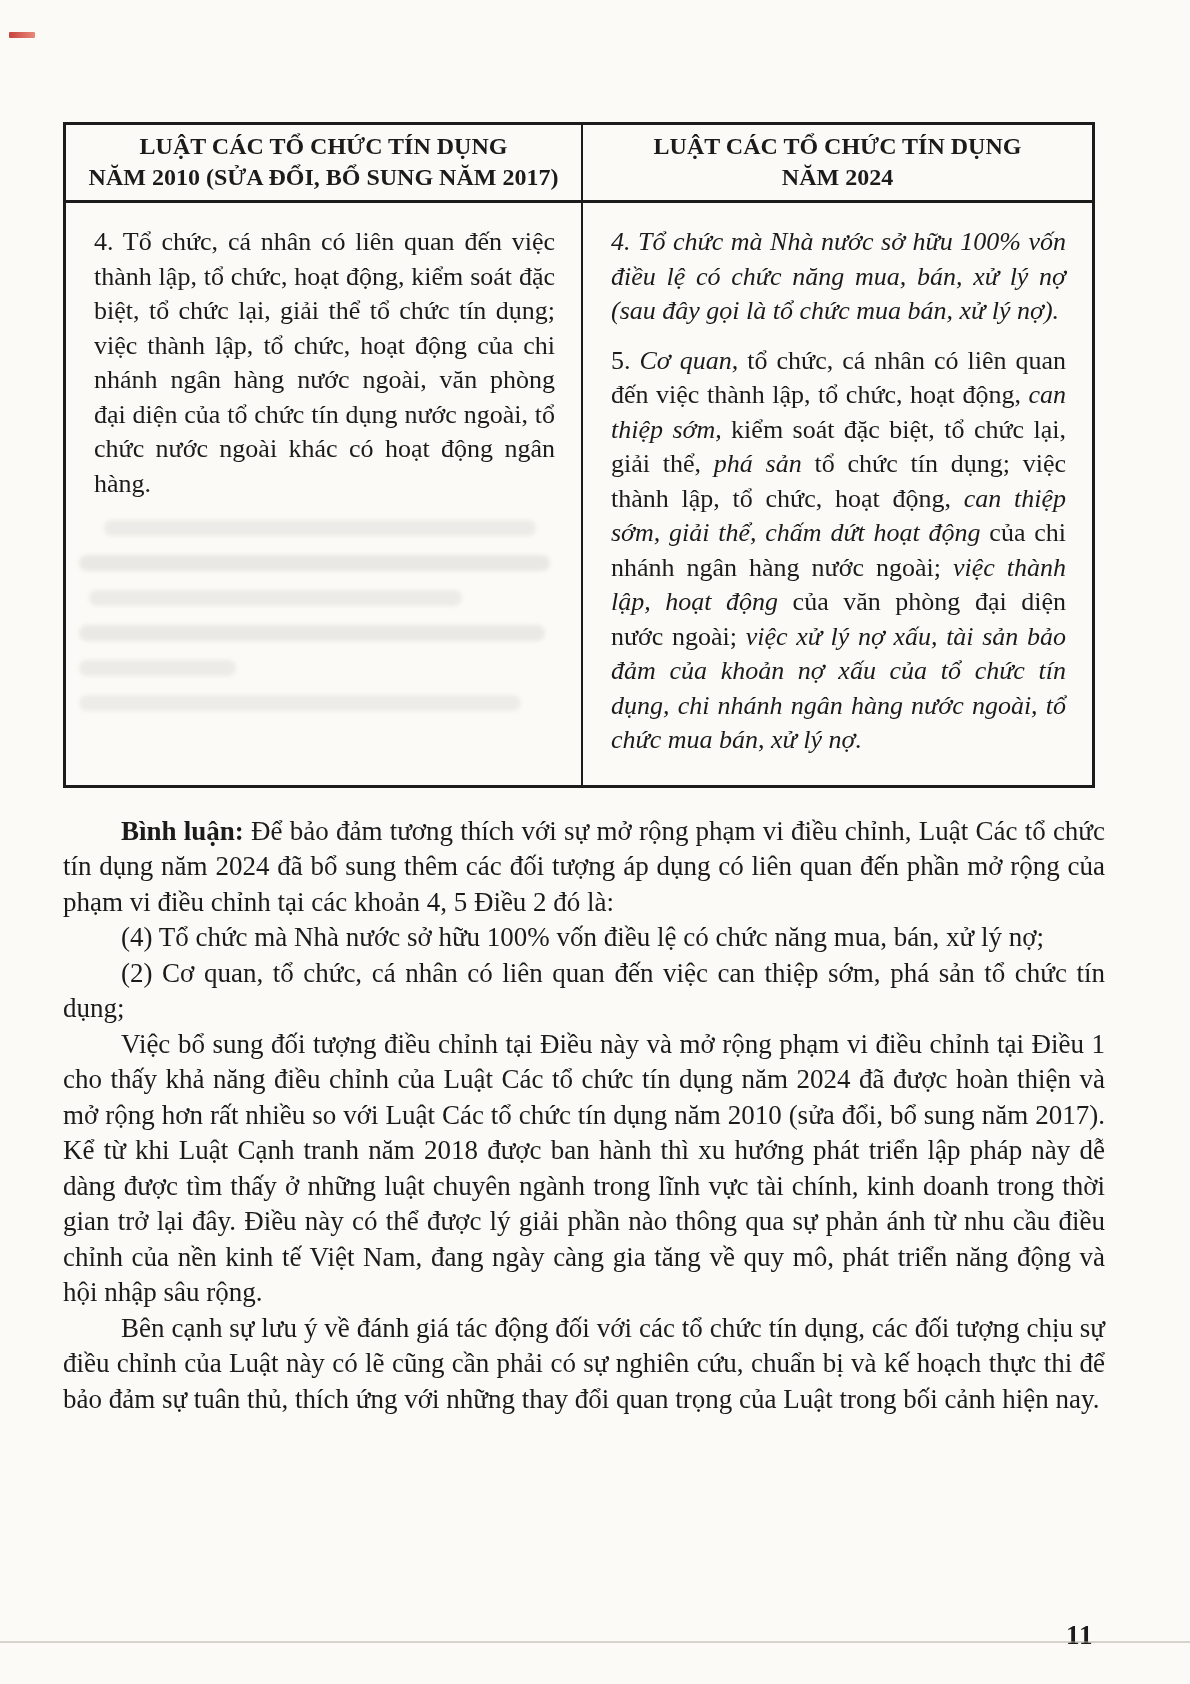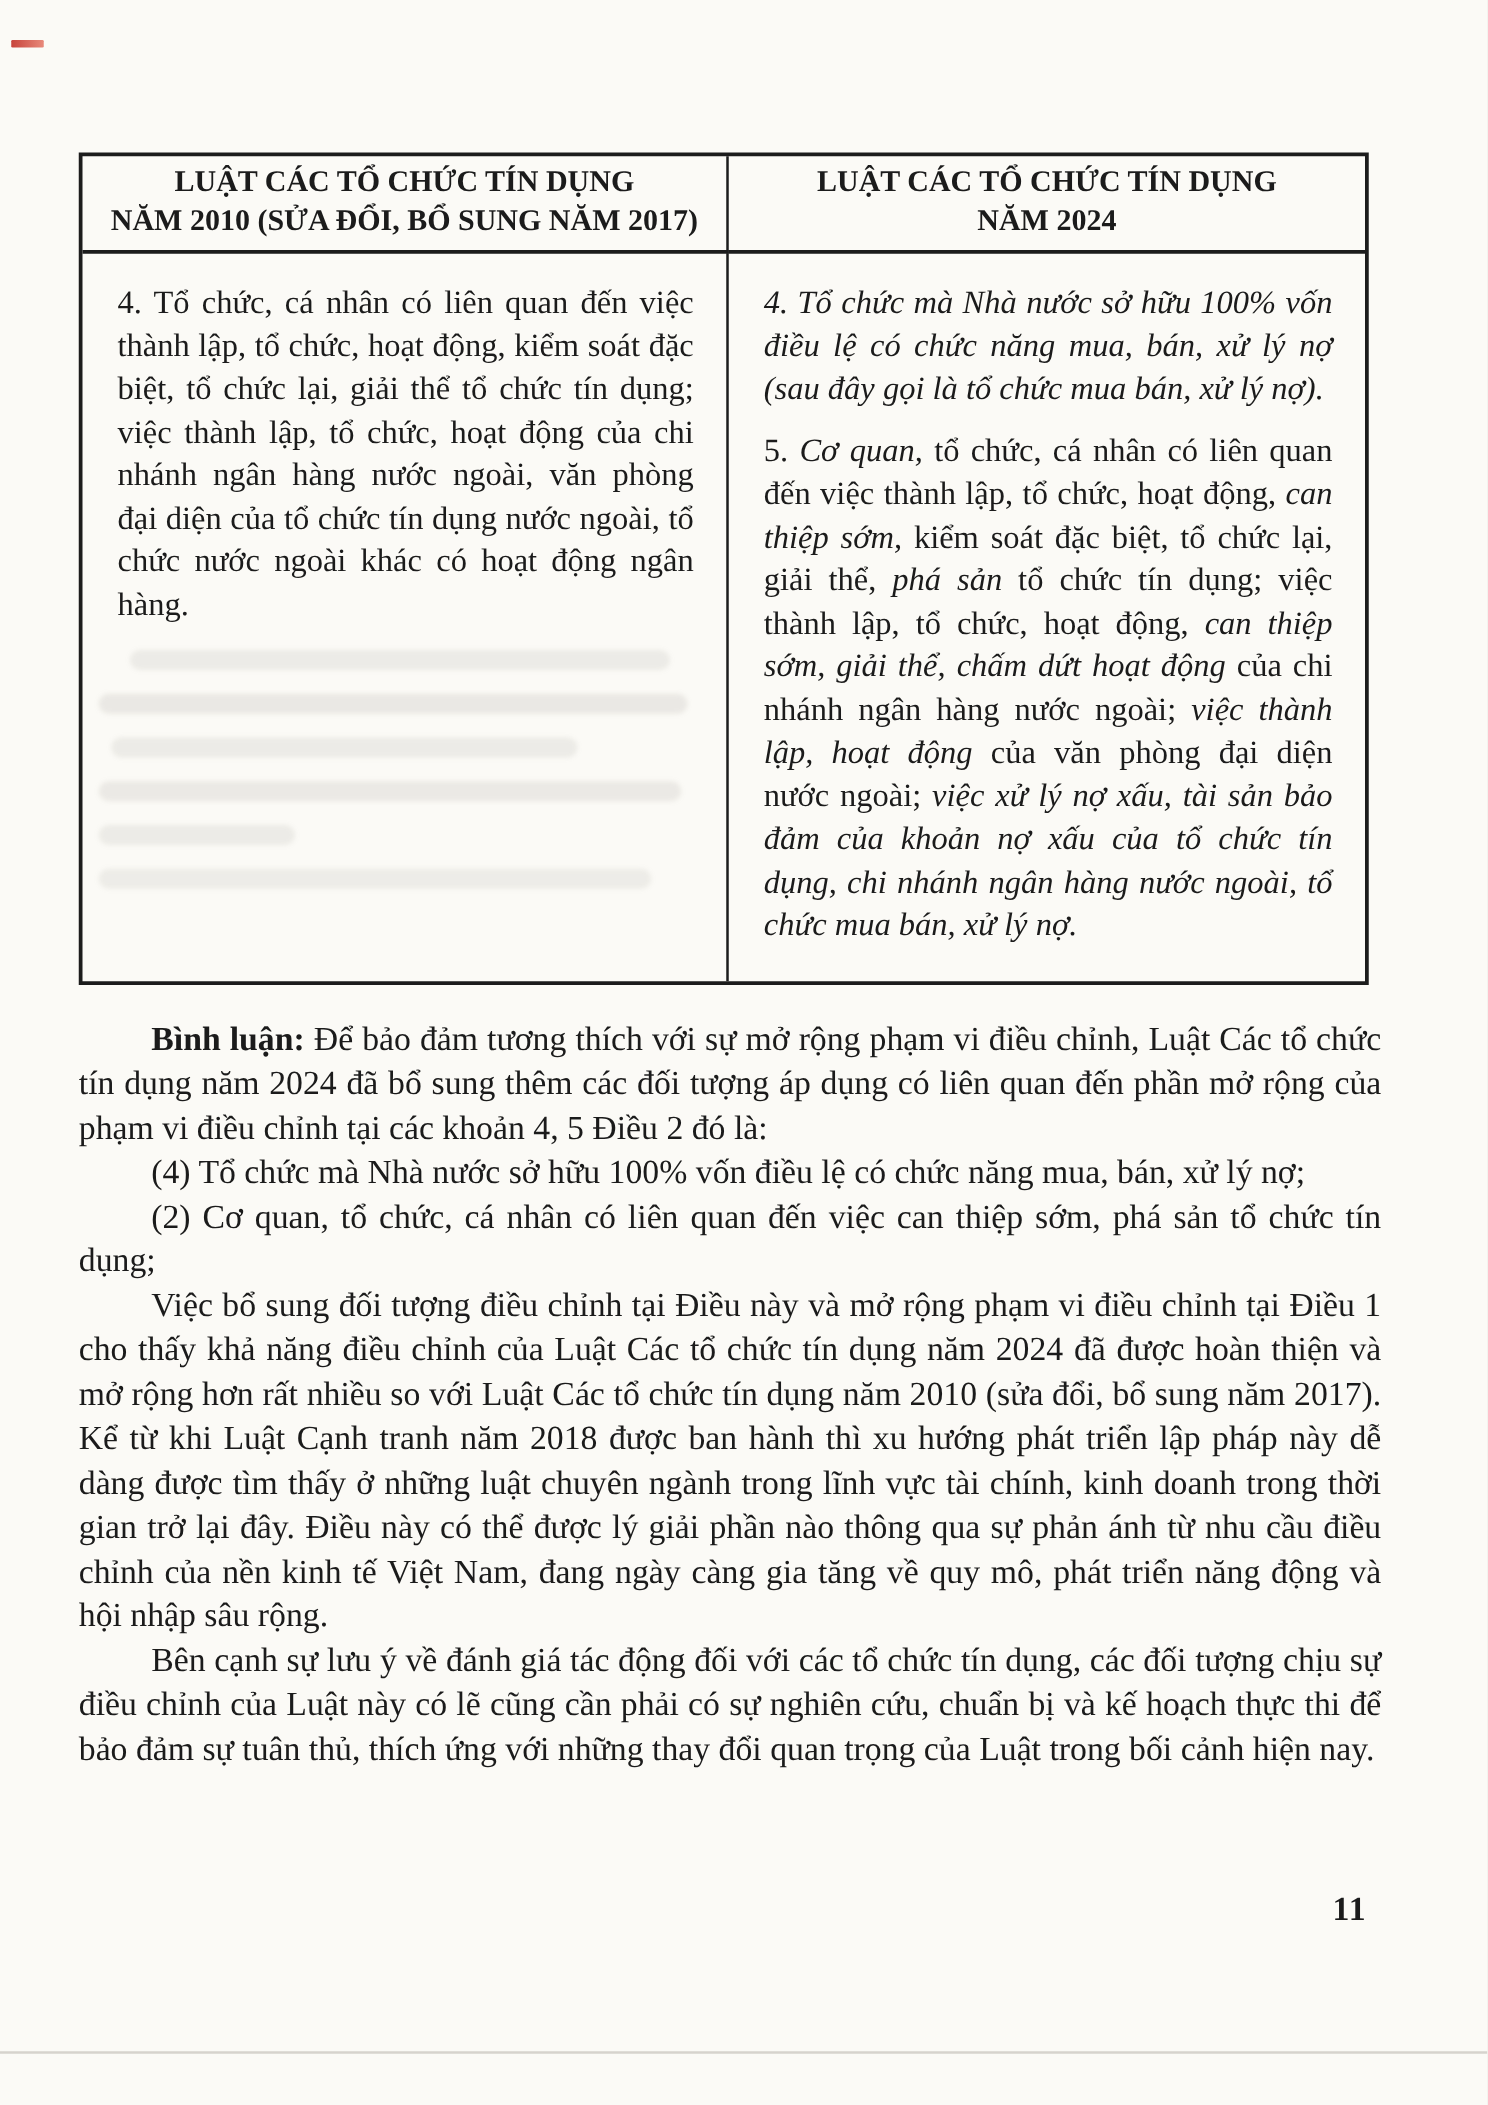--- a/index.html
+++ b/index.html
@@ -73,21 +73,21 @@
   .commentary {
     margin: 26px 85px 0 63px;
     font-size: 27px;
     line-height: 35.5px;
     text-align: justify;
   }
   .commentary p { margin: 0; text-indent: 58px; }
   .page-number {
     position: absolute;
     left: 1066px;
-    top: 1512px;
+    top: 1620px;
     font-size: 27px;
     font-weight: bold;
     letter-spacing: 1px;
   }
   .scan-edge-line {
     position: absolute;
     left: 0;
     right: 0;
     top: 1641px;
     height: 2px;

